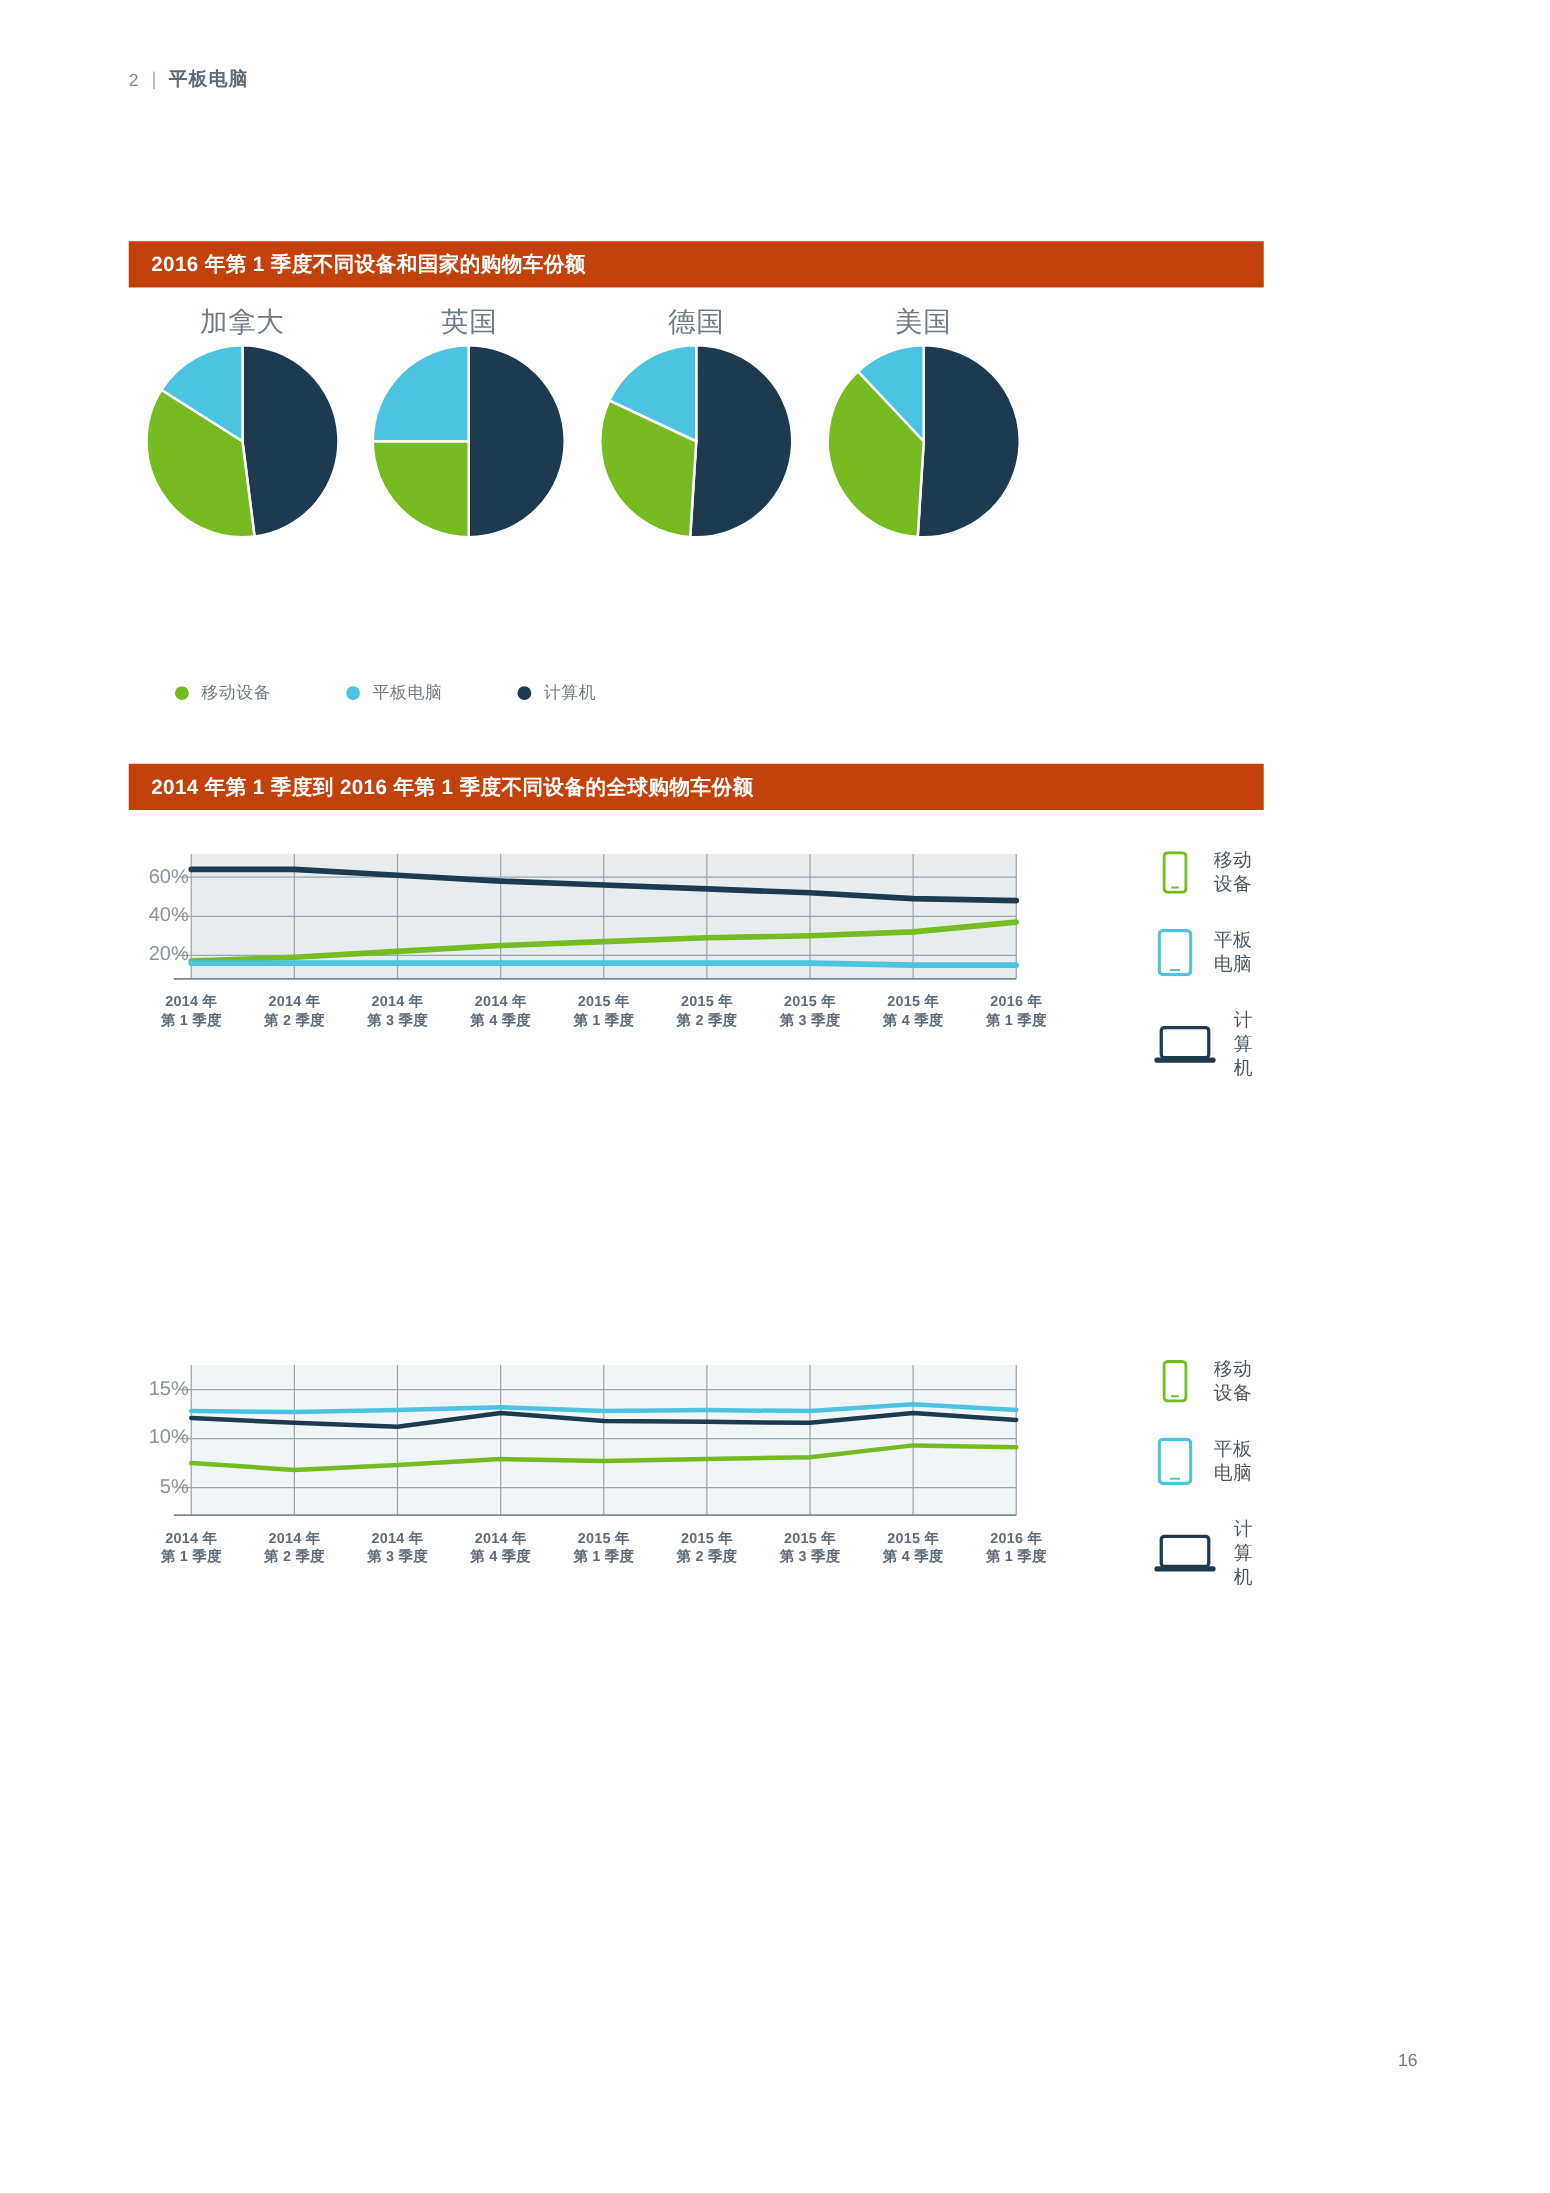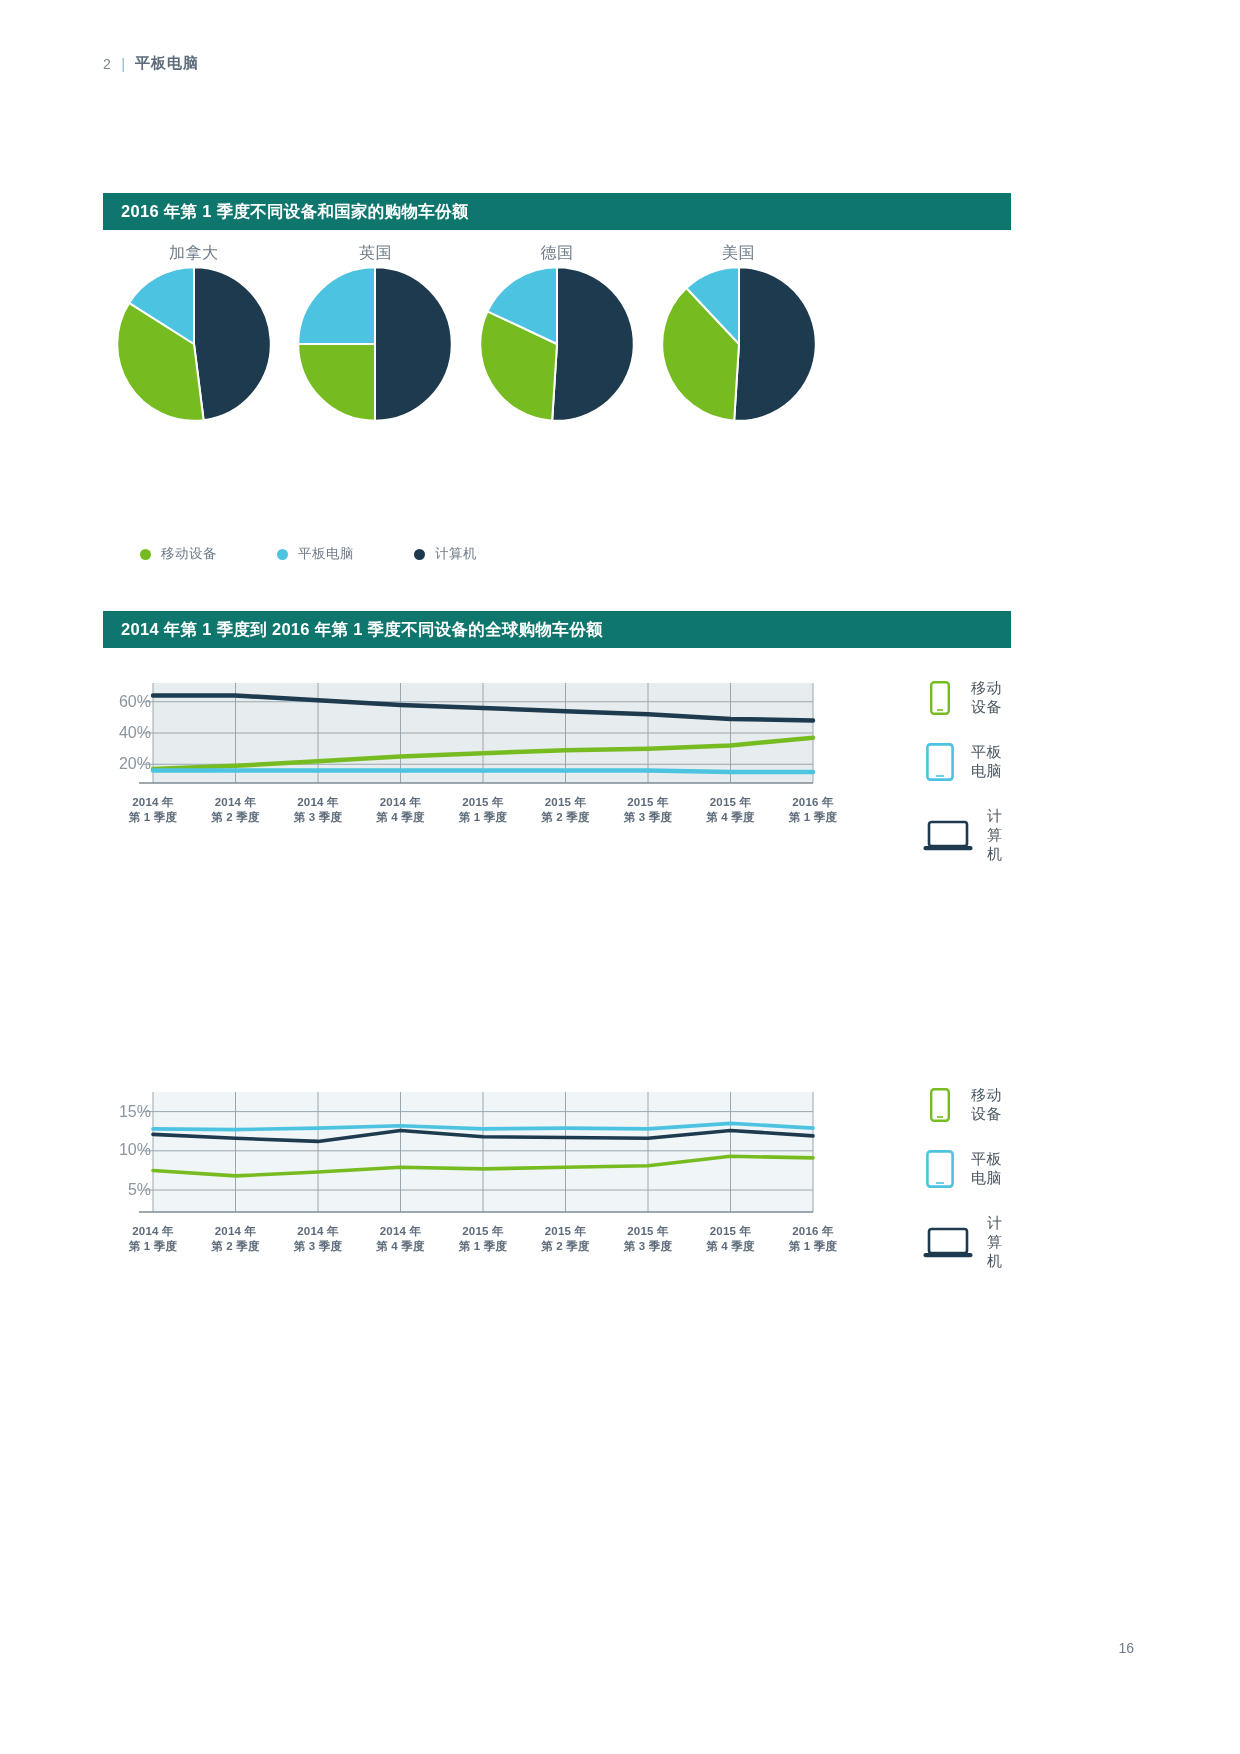--- a/index.html
+++ b/index.html
@@ -10,28 +10,28 @@
   }
   .page{position:relative;width:1240px;height:1754px;overflow:hidden;}
 
   
   .runhead{position:absolute;left:103px;top:54px;display:flex;align-items:center;gap:10px;}
   .runhead .pg{font-size:14px;color:#7b8794;letter-spacing:.4px;}
   .runhead .bar{color:#8fb9d8;font-size:15px;}
   .runhead .txt{font-size:15px;color:#5d6b7a;font-weight:700;letter-spacing:1px;}
 
   
-  .titlebar{position:absolute;left:103px;width:908px;height:37px;background:#0f766e;
+  .titlebar{position:absolute;left:103px;width:908px;height:37px;background:#c2410c;
             display:flex;align-items:center;}
   .titlebar span{color:#ffffff;font-size:16.5px;font-weight:700;padding-left:18px;letter-spacing:.3px;}
 
   
   .pierow{position:absolute;left:103px;top:243px;width:908px;display:flex;}
   .piecell{width:181.6px;display:flex;flex-direction:column;align-items:center;}
-  .piecell .plabel{font-size:16px;color:#6e7b89;letter-spacing:.5px;text-align:center;}
+  .piecell .plabel{font-size:22px;color:#6e7b89;letter-spacing:.5px;text-align:center;}
   .pie{width:160px;height:160px;}
 
   
   .pielegend{position:absolute;left:140px;top:545px;display:flex;align-items:center;}
   .pielegend .item{display:flex;align-items:center;margin-right:60px;}
   .pielegend .dot{width:11px;height:11px;border-radius:50%;margin-right:10px;}
   .pielegend .lb{font-size:13.5px;color:#6e7b89;letter-spacing:.5px;}
 
   
   .lchart{position:absolute;left:103px;}

